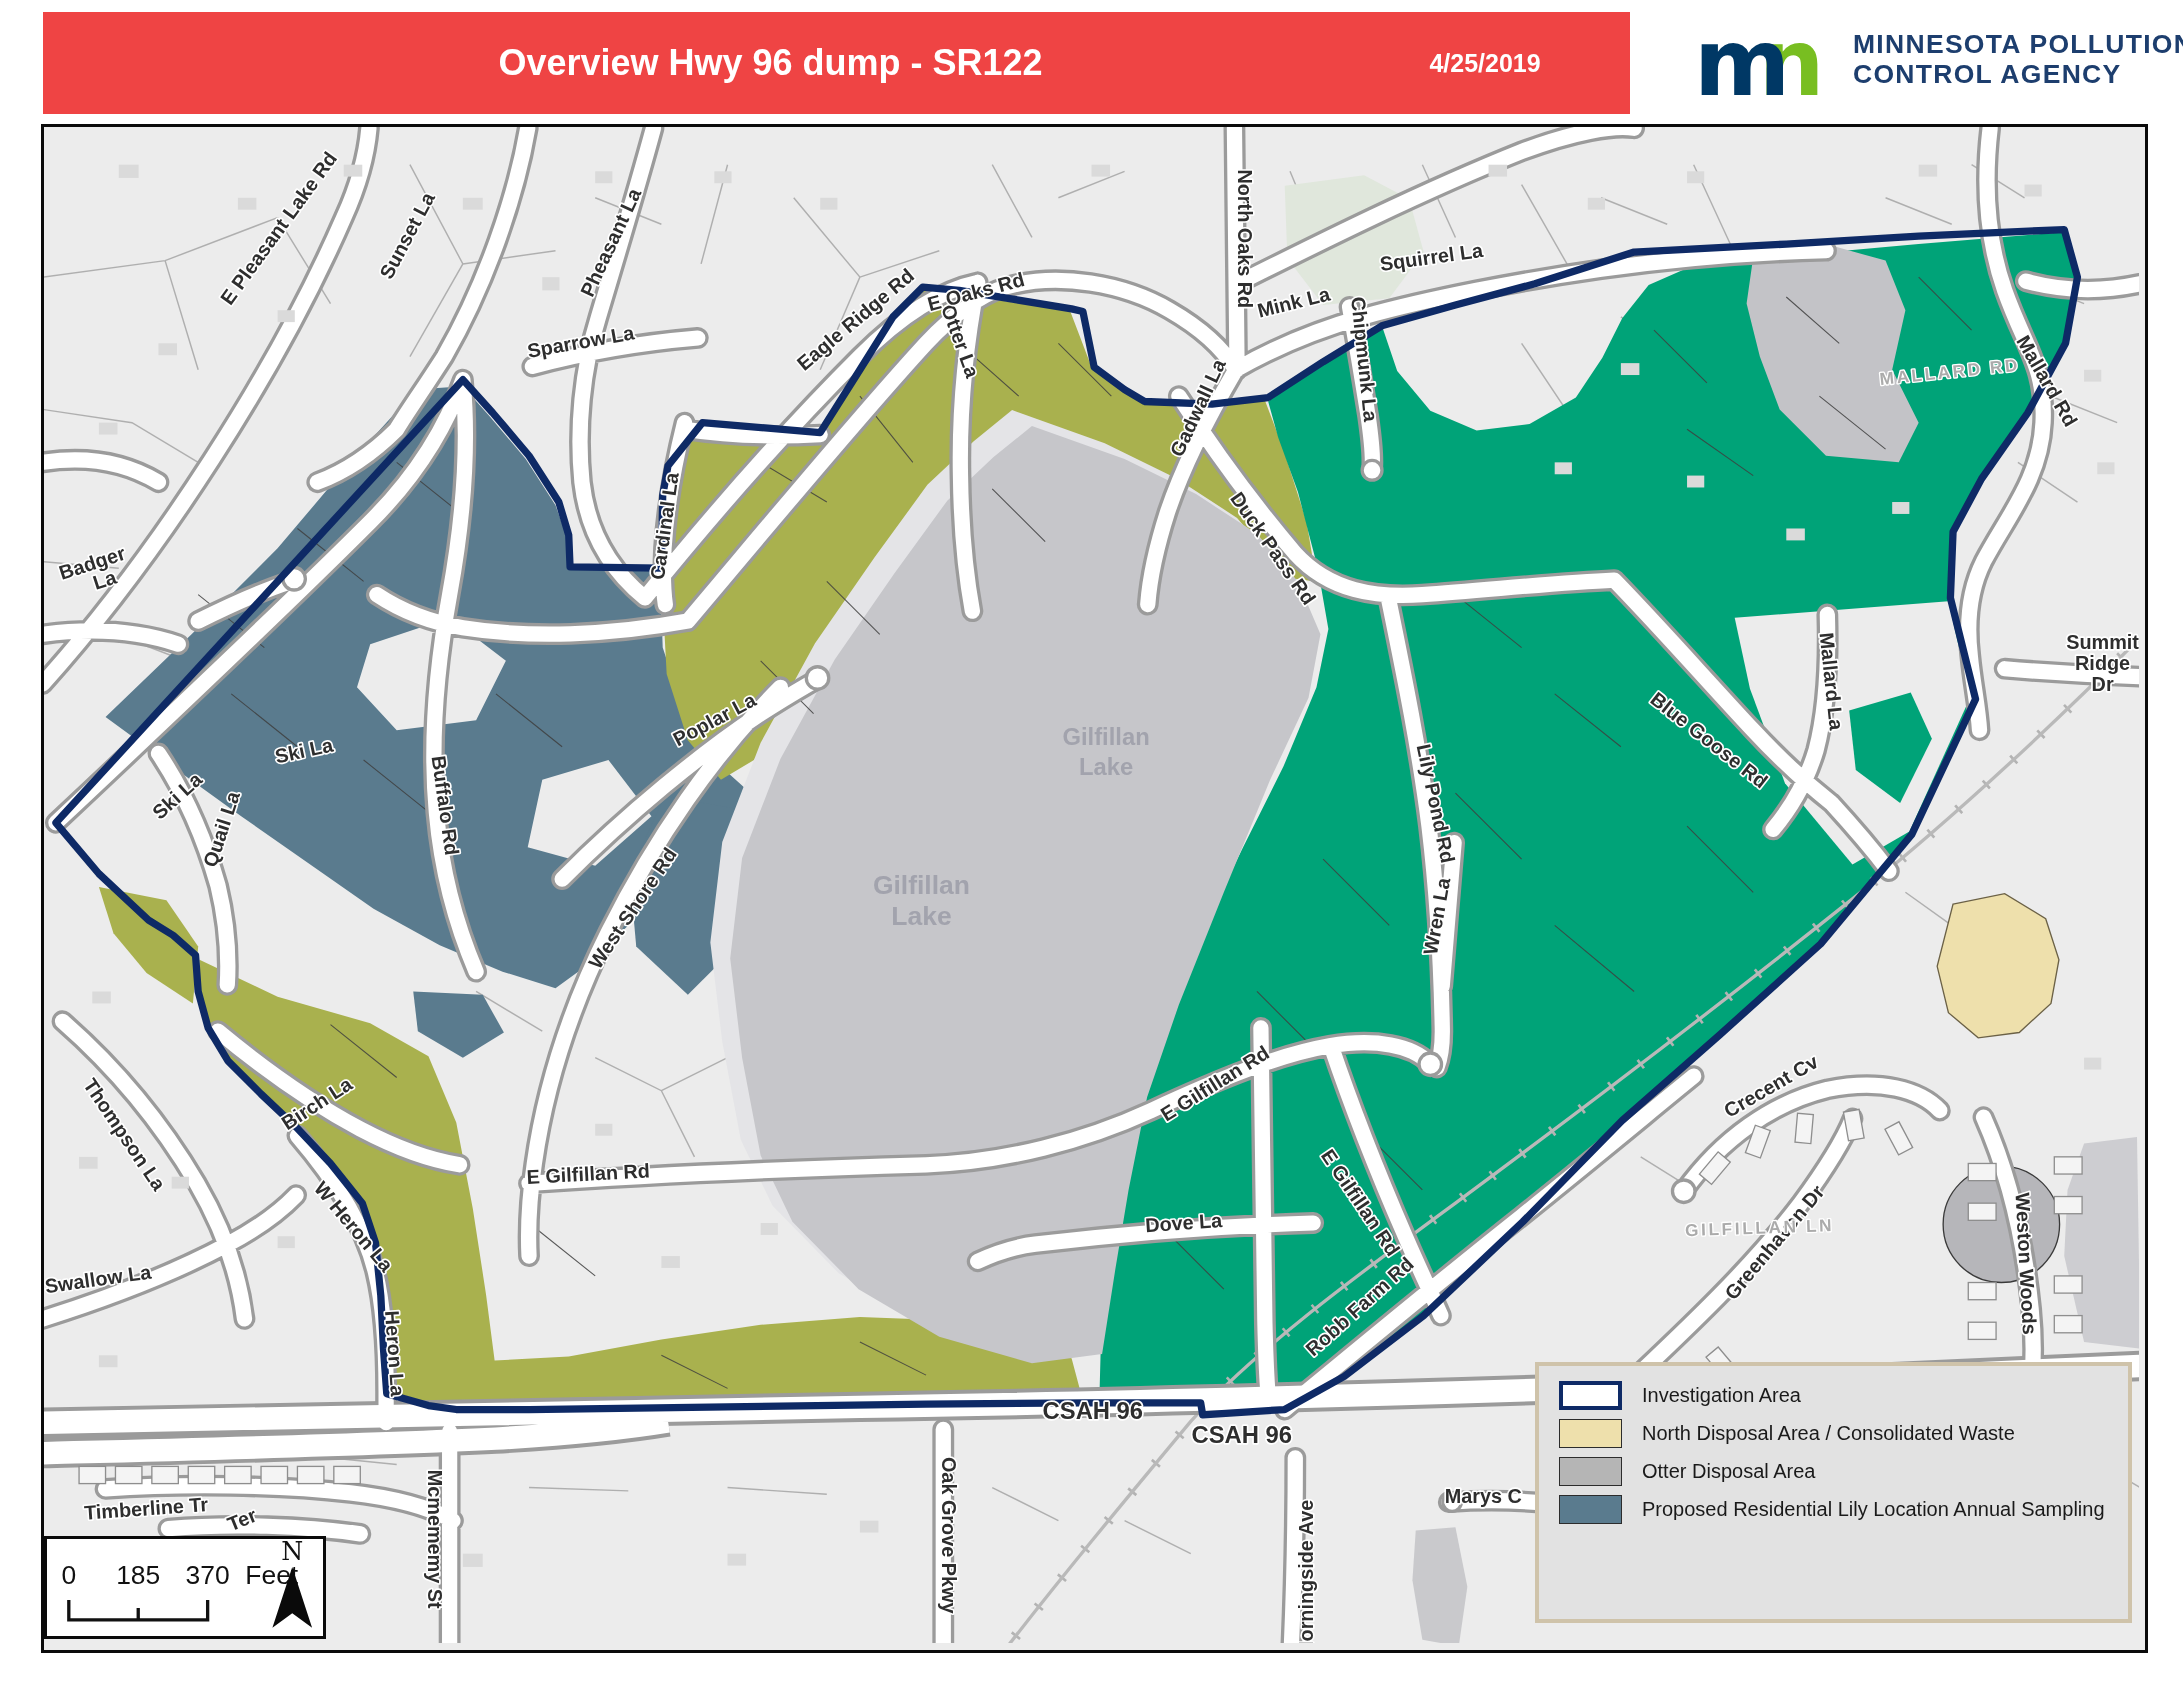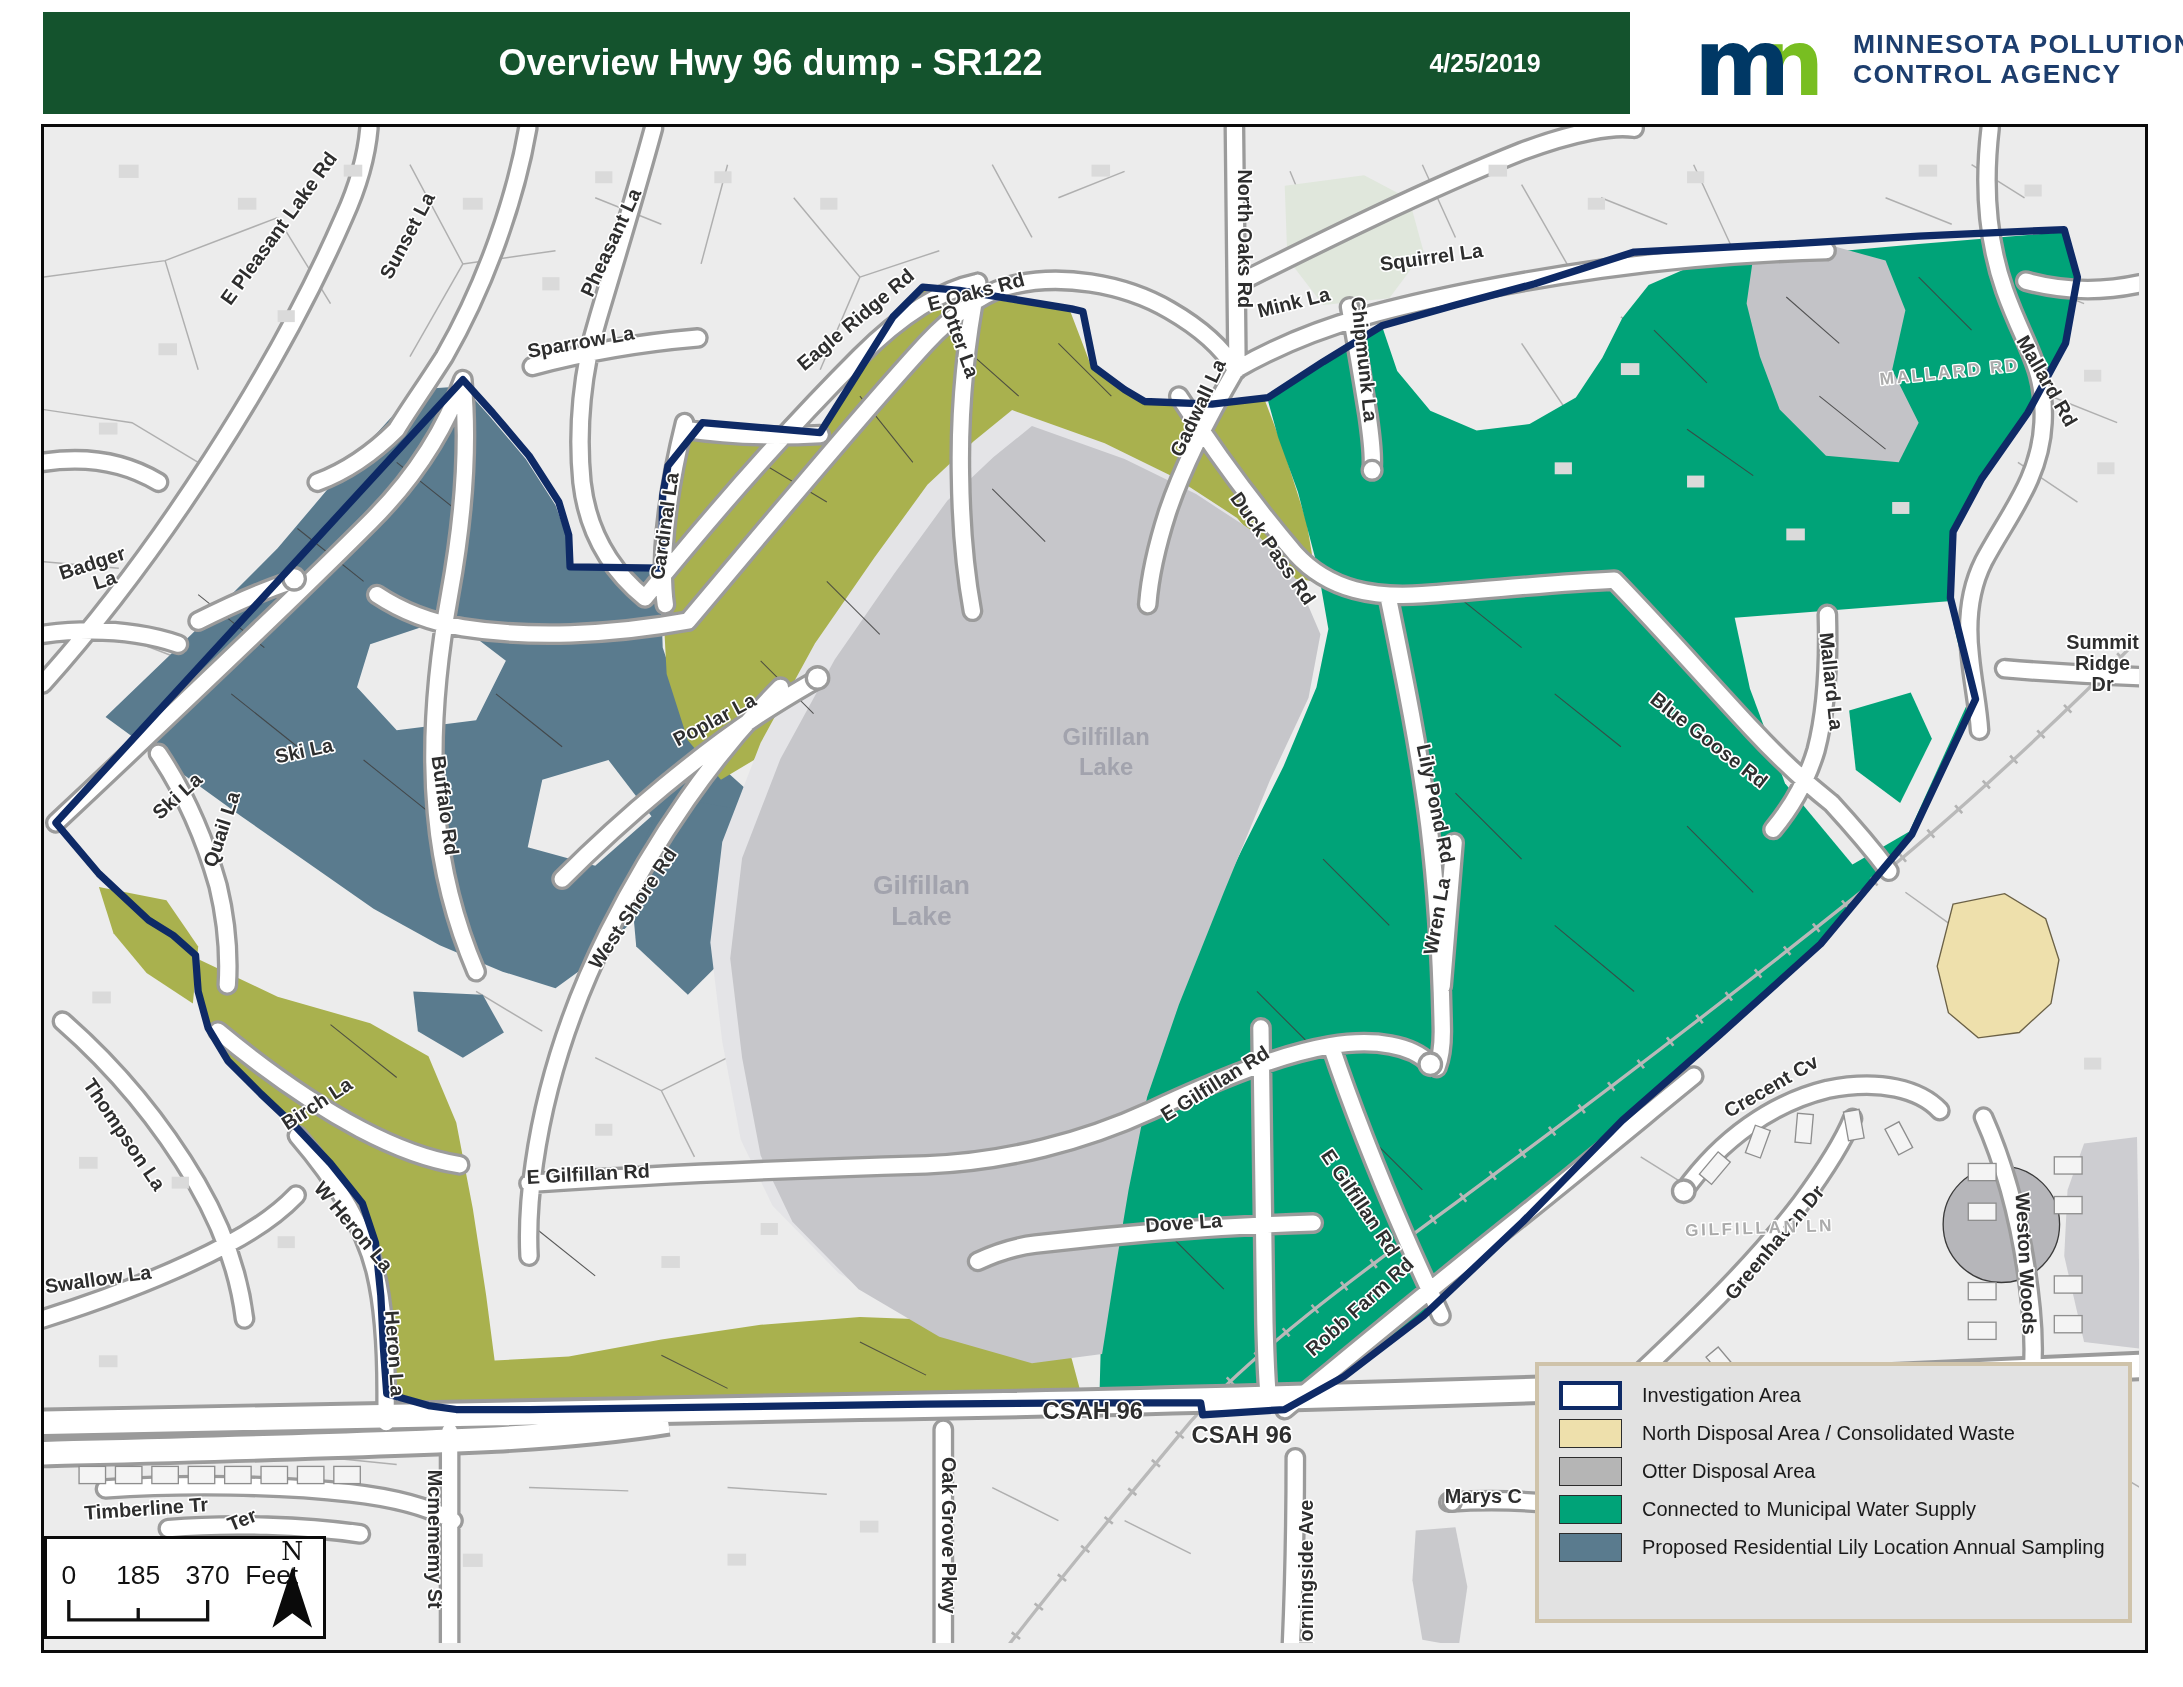--- a/index.html
+++ b/index.html
@@ -51,21 +51,21 @@
   .swatch{width:63px;height:29px;margin-right:20px;box-sizing:border-box;flex:none;}
   .legend-label{font-size:20px;color:#1a1a1a;}
 
   
   .scalebox{position:absolute;left:0px;top:1409px;width:282px;height:103px;
       background:#ffffff;border:3.3px solid #0a0a0a;box-sizing:border-box;}
 </style>
 </head>
 <body>
 
-<div class="header-bar" style="background:#14532d">
+<div class="header-bar" style="background:#ef4444">
   <div class="header-title">Overview Hwy 96 dump - SR122</div>
   <div class="header-date">4/25/2019</div>
 </div>
 
 <div class="logo-wrap">
   <svg width="152" height="99" viewBox="0 0 230 150">
     <text x="98" y="118" font-family="DejaVu Sans, sans-serif" font-weight="bold" font-size="140" fill="#78be21">n</text>
     <text x="0" y="118" font-family="DejaVu Sans, sans-serif" font-weight="bold" font-size="140" fill="#003865">m</text>
   </svg>
   <div class="agency">
@@ -363,24 +363,20 @@
     </div>
     <div class="legend-item">
       <div class="swatch" style="background:#eee0ac;border:1.3px solid #2c2c2c"></div>
       <div class="legend-label">North Disposal Area / Consolidated Waste</div>
     </div>
     <div class="legend-item">
       <div class="swatch" style="background:#b5b5b5;border:1.3px solid #2c2c2c"></div>
       <div class="legend-label">Otter Disposal Area</div>
     </div>
     <div class="legend-item">
-      <div class="swatch" style="background:#00a378;border:1.3px solid #2c2c2c"></div>
-      <div class="legend-label">Connected to Municipal Water Supply</div>
-    </div>
-    <div class="legend-item">
       <div class="swatch" style="background:#5a7b8e;border:1.3px solid #2c2c2c"></div>
       <div class="legend-label">Proposed Residential Lily Location Annual Sampling</div>
     </div>
   </div>
 
   <div class="scalebox">
     <svg width="275" height="97" viewBox="0 0 416 146">
       <text x="33" y="68" font-size="40" fill="#111" text-anchor="middle">0</text>
       <text x="138" y="68" font-size="40" fill="#111" text-anchor="middle">185</text>
       <text x="243" y="68" font-size="40" fill="#111" text-anchor="middle">370</text>

